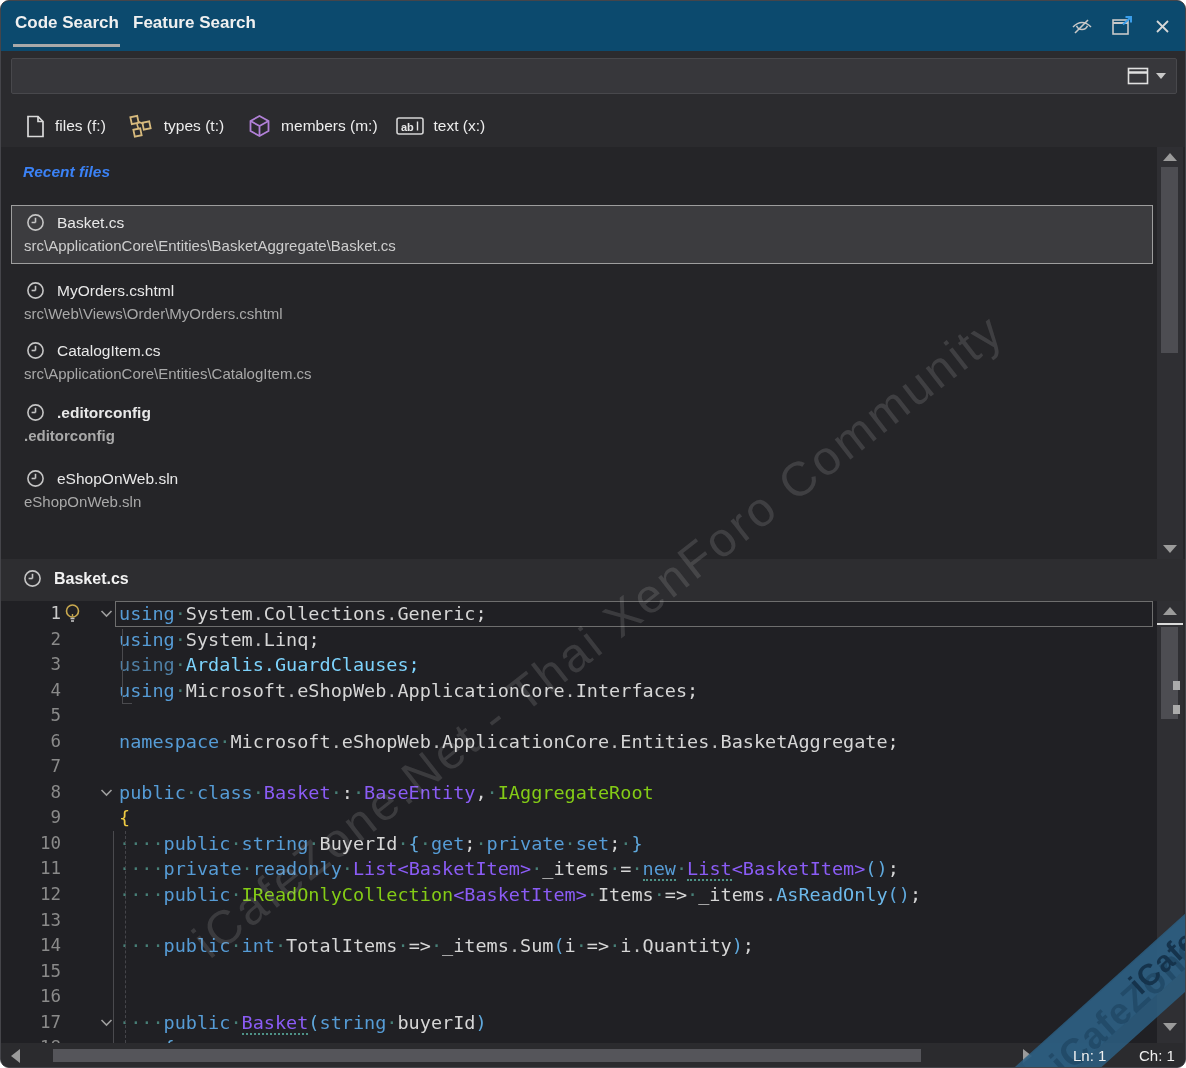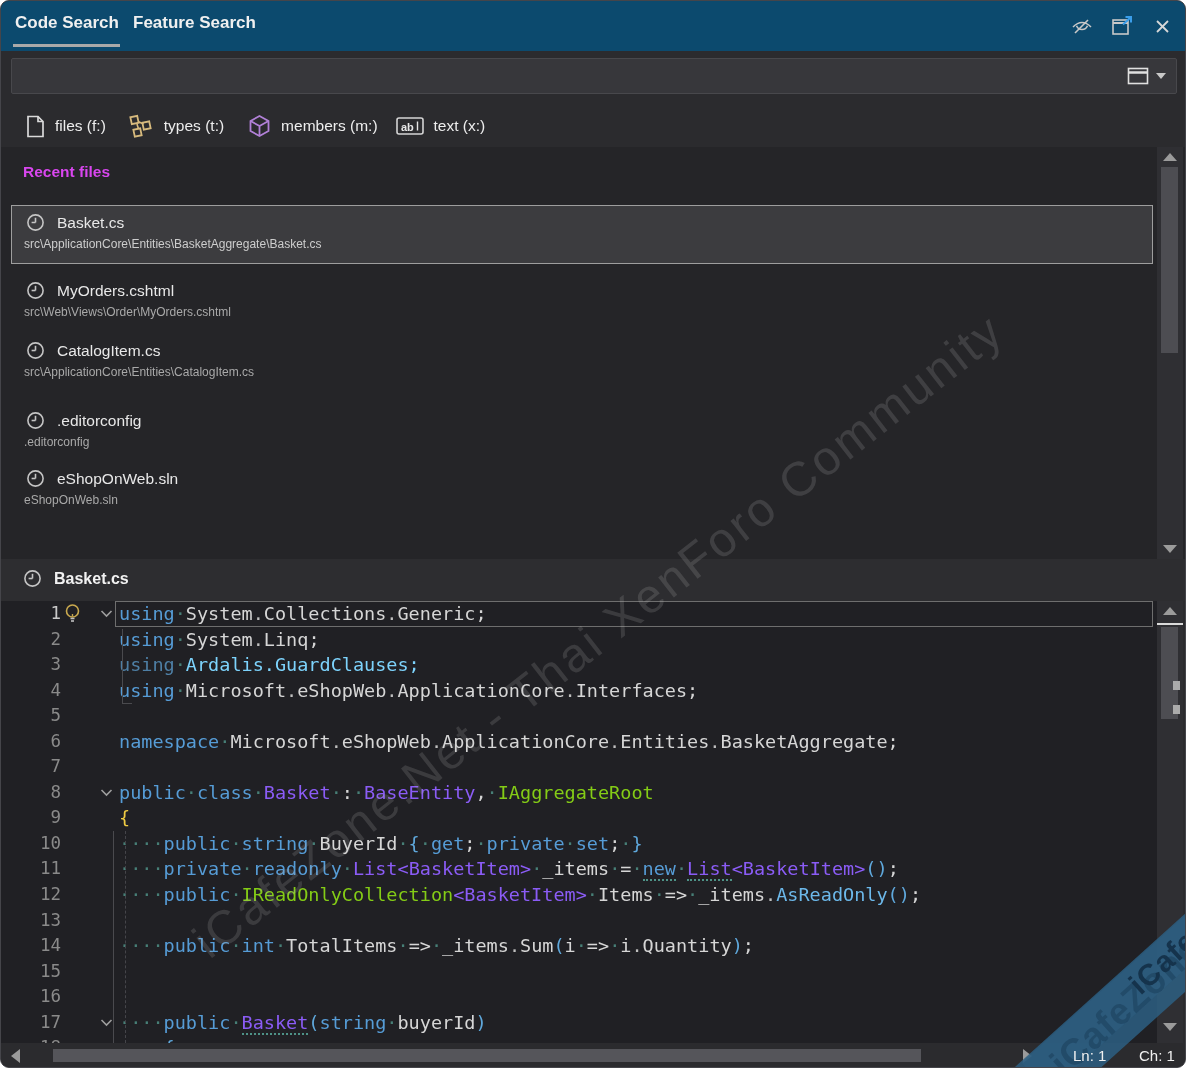--- a/index.html
+++ b/index.html
@@ -20,27 +20,27 @@
              border:1px solid #48484C;box-sizing:border-box;border-radius:2px;}
   .searchbox input{position:absolute;left:8px;top:3px;width:1080px;height:28px;background:transparent;
              border:none;outline:none;color:#E6E6E6;font-size:15px;font-family:"Liberation Sans",sans-serif;}
   .layoutbtn{position:absolute;right:6px;top:4px;width:52px;height:26px;display:flex;align-items:center;justify-content:flex-end;gap:7px;padding-right:4px;box-sizing:border-box;}
   .caret-down{width:0;height:0;border-left:5px solid transparent;border-right:5px solid transparent;border-top:6px solid #C8C8C8;}
   
   .filterrow{position:absolute;left:0;top:104px;height:42px;display:flex;align-items:center;}
   .filter-item{display:flex;align-items:center;gap:10px;cursor:default;}
   .filter-item .flabel{font-size:15.5px;color:#EDEDED;}
   
-  .recent-heading{position:absolute;left:22px;top:162px;font-size:15.5px;font-weight:700;color:#d946ef;}
+  .recent-heading{position:absolute;left:22px;top:162px;font-size:15.5px;font-weight:700;color:#3b82f6;font-style:italic;}
   .recent-list{position:absolute;left:0;top:0;width:100%;height:100%;}
   .ritem{position:absolute;left:10px;width:1142px;height:59px;box-sizing:border-box;border:1px solid transparent;}
   .ritem.selected{background:#3C3C3F;border:1px solid #9E9E9E;}
   .ritem .trow{position:absolute;left:14px;top:7px;display:flex;align-items:center;gap:12px;}
   .ritem .fname{font-size:15.5px;color:#E8E8E8;}
-  .ritem .fpath{position:absolute;left:12px;top:31px;font-size:12px;color:#A9A9A9;}
+  .ritem .fpath{position:absolute;left:12px;top:31px;font-size:15px;color:#A9A9A9;}
   .ritem.selected .fpath{color:#CDCDCD;}
   
   .vsb{position:absolute;width:26px;background:#2F2F33;}
   .vsb .arr{position:absolute;left:6px;width:0;height:0;border-left:7px solid transparent;border-right:7px solid transparent;}
   .arr.up{border-bottom:8px solid #9B9B9B;}
   .arr.dn{border-top:8px solid #9B9B9B;}
   .vsb .thumb{position:absolute;left:4px;width:17px;background:#4D4D52;}
   .hsb{position:absolute;left:0;top:1042px;width:1186px;height:26px;background:#2B2B2E;}
   .hsb .thumb{position:absolute;left:52px;top:6px;width:868px;height:13px;background:#55555A;}
   .tri-l{position:absolute;left:10px;top:6px;width:0;height:0;border-top:7px solid transparent;border-bottom:7px solid transparent;border-right:9px solid #9B9B9B;}
@@ -196,21 +196,21 @@
           <div class="trow">
             <svg width="19" height="19" viewBox="0 0 19 19">
     <circle cx="9.5" cy="9.5" r="7.6" fill="none" stroke="#C4C4C4" stroke-width="1.6"></circle>
     <line x1="9.5" y1="9.5" x2="9.5" y2="4.8" stroke="#C4C4C4" stroke-width="1.6"></line>
     <line x1="9.5" y1="9.5" x2="5.6" y2="9.5" stroke="#C4C4C4" stroke-width="1.6"></line>
   </svg>
             <span class="fname">CatalogItem.cs</span>
           </div>
           <div class="fpath">src\ApplicationCore\Entities\CatalogItem.cs</div>
         </div>
-        <div class="ritem" style="top: 256px;">
+        <div class="ritem" style="top: 248px; font-weight: bold;">
           <div class="trow">
             <svg width="19" height="19" viewBox="0 0 19 19">
     <circle cx="9.5" cy="9.5" r="7.6" fill="none" stroke="#C4C4C4" stroke-width="1.6"></circle>
     <line x1="9.5" y1="9.5" x2="9.5" y2="4.8" stroke="#C4C4C4" stroke-width="1.6"></line>
     <line x1="9.5" y1="9.5" x2="5.6" y2="9.5" stroke="#C4C4C4" stroke-width="1.6"></line>
   </svg>
             <span class="fname">.editorconfig</span>
           </div>
           <div class="fpath">.editorconfig</div>
         </div>

